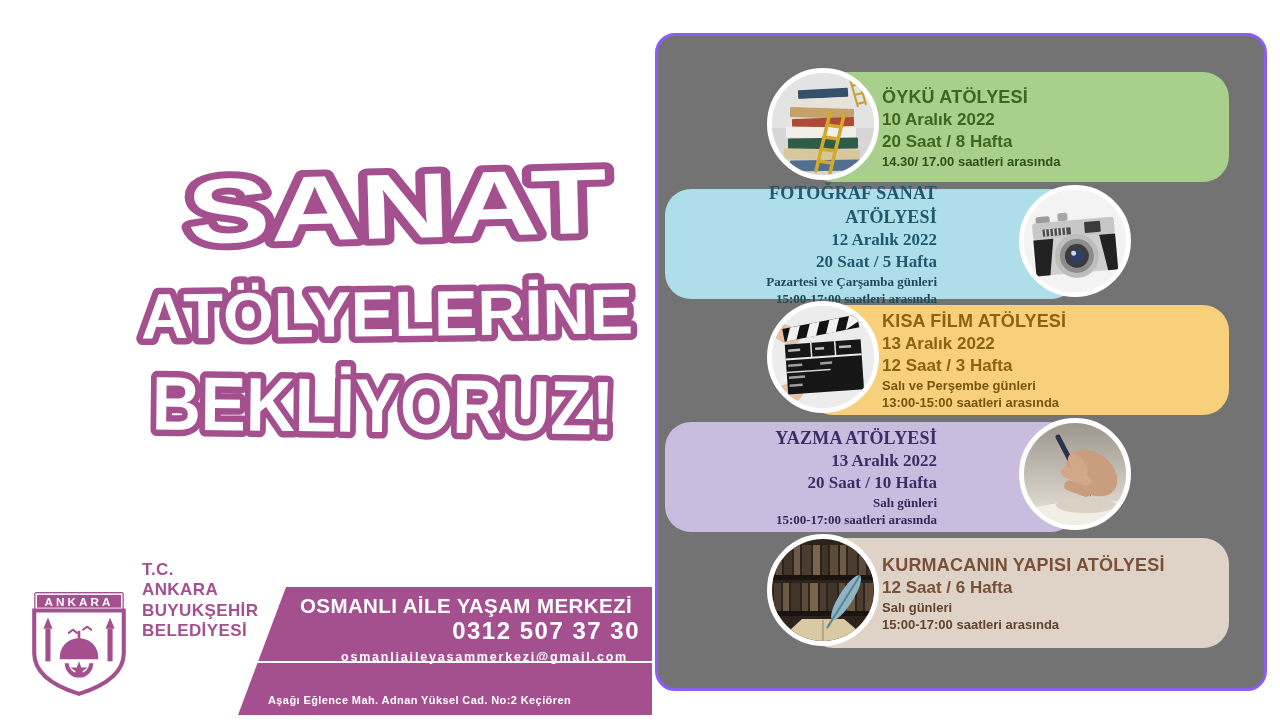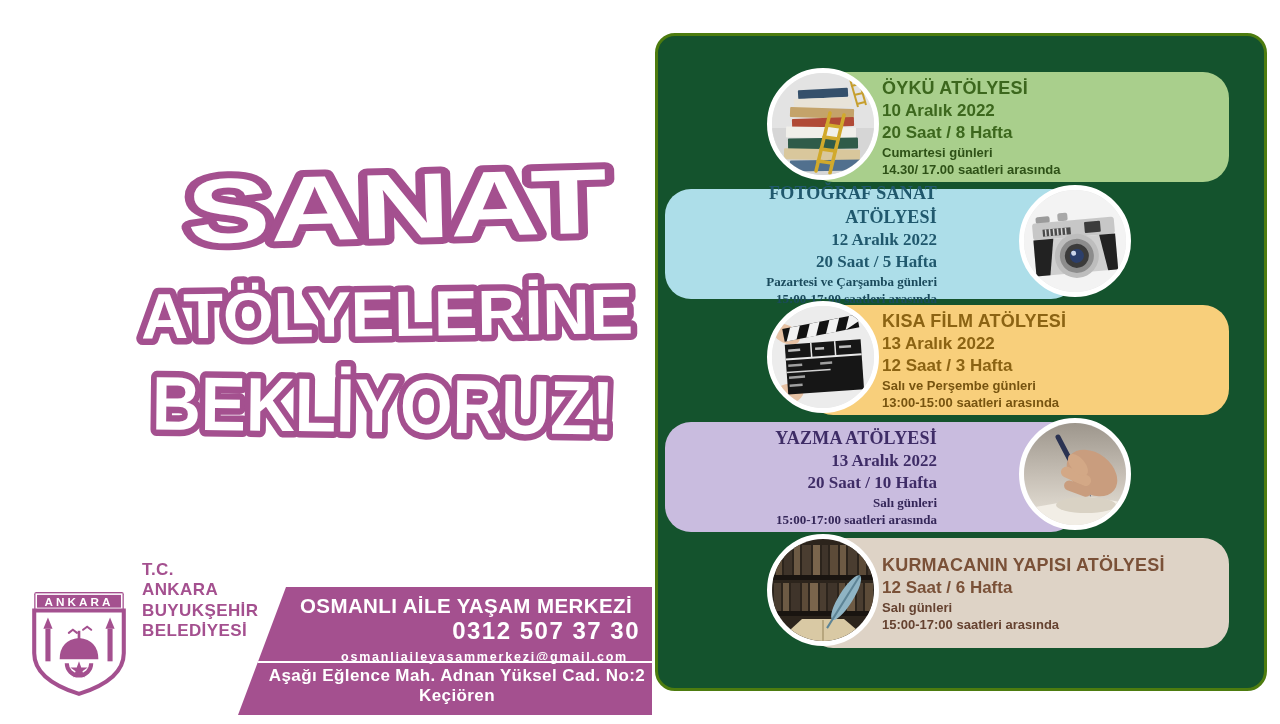--- a/index.html
+++ b/index.html
@@ -7,21 +7,21 @@
        font-family:"Liberation Sans",sans-serif;}
   .poster{position:absolute;inset:0;background:#ffffff;}
 
   
   .headline{position:absolute;left:115px;top:140px;width:540px;height:320px;}
   .headline text{font-family:"Liberation Sans",sans-serif;font-weight:bold;
       fill:#ffffff;stroke:#a4508f;stroke-linejoin:round;paint-order:stroke;}
 
   
   .panel{position:absolute;left:655px;top:33px;width:612px;height:658px;
-         border:3px solid #4d7c0f;border-radius:20px;background:#14532d;box-sizing:border-box;}
+         border:3px solid #8b5cf6;border-radius:20px;background:#737373;box-sizing:border-box;}
   .card{position:absolute;height:110px;}
   .bar{position:absolute;top:0;height:110px;border-radius:26px;background:var(--bg);
        display:flex;flex-direction:column;justify-content:center;box-sizing:border-box;}
   .card.left  .bar{left:149px;width:422px;padding:4px 16px 4px 75px;text-align:left;}
   .card.right .bar{left:7px;width:412px;padding:4px 140px 4px 20px;text-align:right;font-family:Liberation Serif, serif;}
   .photo{position:absolute;top:-4px;width:112px;height:112px;border-radius:50%;
          border:5px solid #ffffff;box-sizing:border-box;overflow:hidden;background:#e8e8e8;z-index:2;}
   .card.left  .photo{left:109px;}
   .card.right .photo{left:361px;}
   .photo svg{display:block;width:102px;height:102px;}
@@ -32,42 +32,41 @@
   
   .logo{position:absolute;left:28px;top:586px;width:102px;height:114px;}
   .org{position:absolute;left:142px;top:560px;color:#a4508f;font-weight:700;
        font-size:17px;line-height:1.2;letter-spacing:.4px;}
   .banner{position:absolute;left:238px;top:587px;width:414px;height:128px;background:#a4508f;
           clip-path:polygon(48px 0,100% 0,100% 100%,0 100%);color:#fff;}
   .b-name{margin:7px 10px 0 52px;text-align:center;font-size:20.5px;font-weight:700;letter-spacing:.4px;}
   .b-phone{text-align:right;margin:1px 12px 7px 0;font-size:24px;font-weight:700;letter-spacing:1.5px;line-height:1.02;}
   .b-mail{text-align:right;margin:2px 24px 0 0;font-size:12.5px;font-weight:700;letter-spacing:1.8px;}
   .b-div{position:absolute;left:14px;right:0;top:74px;border-top:2px solid #fff;}
-  .b-addr{position:absolute;left:30px;right:6px;bottom:9px;text-align:center;
-          font-size:17px;font-weight:700;letter-spacing:.4px;}
+  .b-addr{position:absolute;left:30px;right:6px;bottom:9px;
+          font-size:11px;font-weight:700;letter-spacing:.4px;}
 </style>
 </head>
 <body>
 
 <div class="poster">
 
   <svg class="headline" viewBox="0 0 540 320">
     <text x="282" y="98" font-size="92" stroke-width="14" text-anchor="middle" textLength="420" lengthAdjust="spacingAndGlyphs" transform="rotate(-1.5 282 70)">SANAT</text>
     <text x="272" y="196" font-size="64" stroke-width="13" text-anchor="middle" textLength="492" lengthAdjust="spacingAndGlyphs" transform="rotate(-0.6 272 170)">ATÖLYELERİNE</text>
     <text x="268" y="292" font-size="76" stroke-width="13" text-anchor="middle" textLength="462" lengthAdjust="spacingAndGlyphs" transform="rotate(0.6 268 265)">BEKLİYORUZ!</text>
   </svg>
 
   <div class="panel">
 
     <div class="card left" style="top: 36px; --bg: #a9cf8c; --tx: #3c671d; --sub: #2e5117;">
       <div class="bar">
         <div class="w-title">ÖYKÜ ATÖLYESİ</div>
         <div class="w-strong">10 Aralık 2022</div>
         <div class="w-strong">20 Saat / 8 Hafta</div>
-        <div class="w-sub">Cumartesi günleri</div>
         <div class="w-sub">14.30/ 17.00 saatleri arasında</div>
       </div>
       <div class="photo">
         <svg viewBox="0 0 102 102">
           <rect width="102" height="102" fill="#e3e3e3"></rect>
             <rect y="55" width="102" height="47" fill="#d6d6d6"></rect>
           <rect x="26" y="16" width="50" height="9" rx="1" fill="#35506b" transform="rotate(-3 51 20)"></rect>
           <rect x="22" y="25" width="58" height="10" rx="1" fill="#e8e3d8" transform="rotate(-2 51 30)"></rect>
           <rect x="18" y="35" width="64" height="10" rx="1" fill="#c4a36a" transform="rotate(2 50 40)"></rect>
           <rect x="20" y="45" width="62" height="9" rx="1" fill="#b04a36" transform="rotate(-2 51 49)"></rect>

